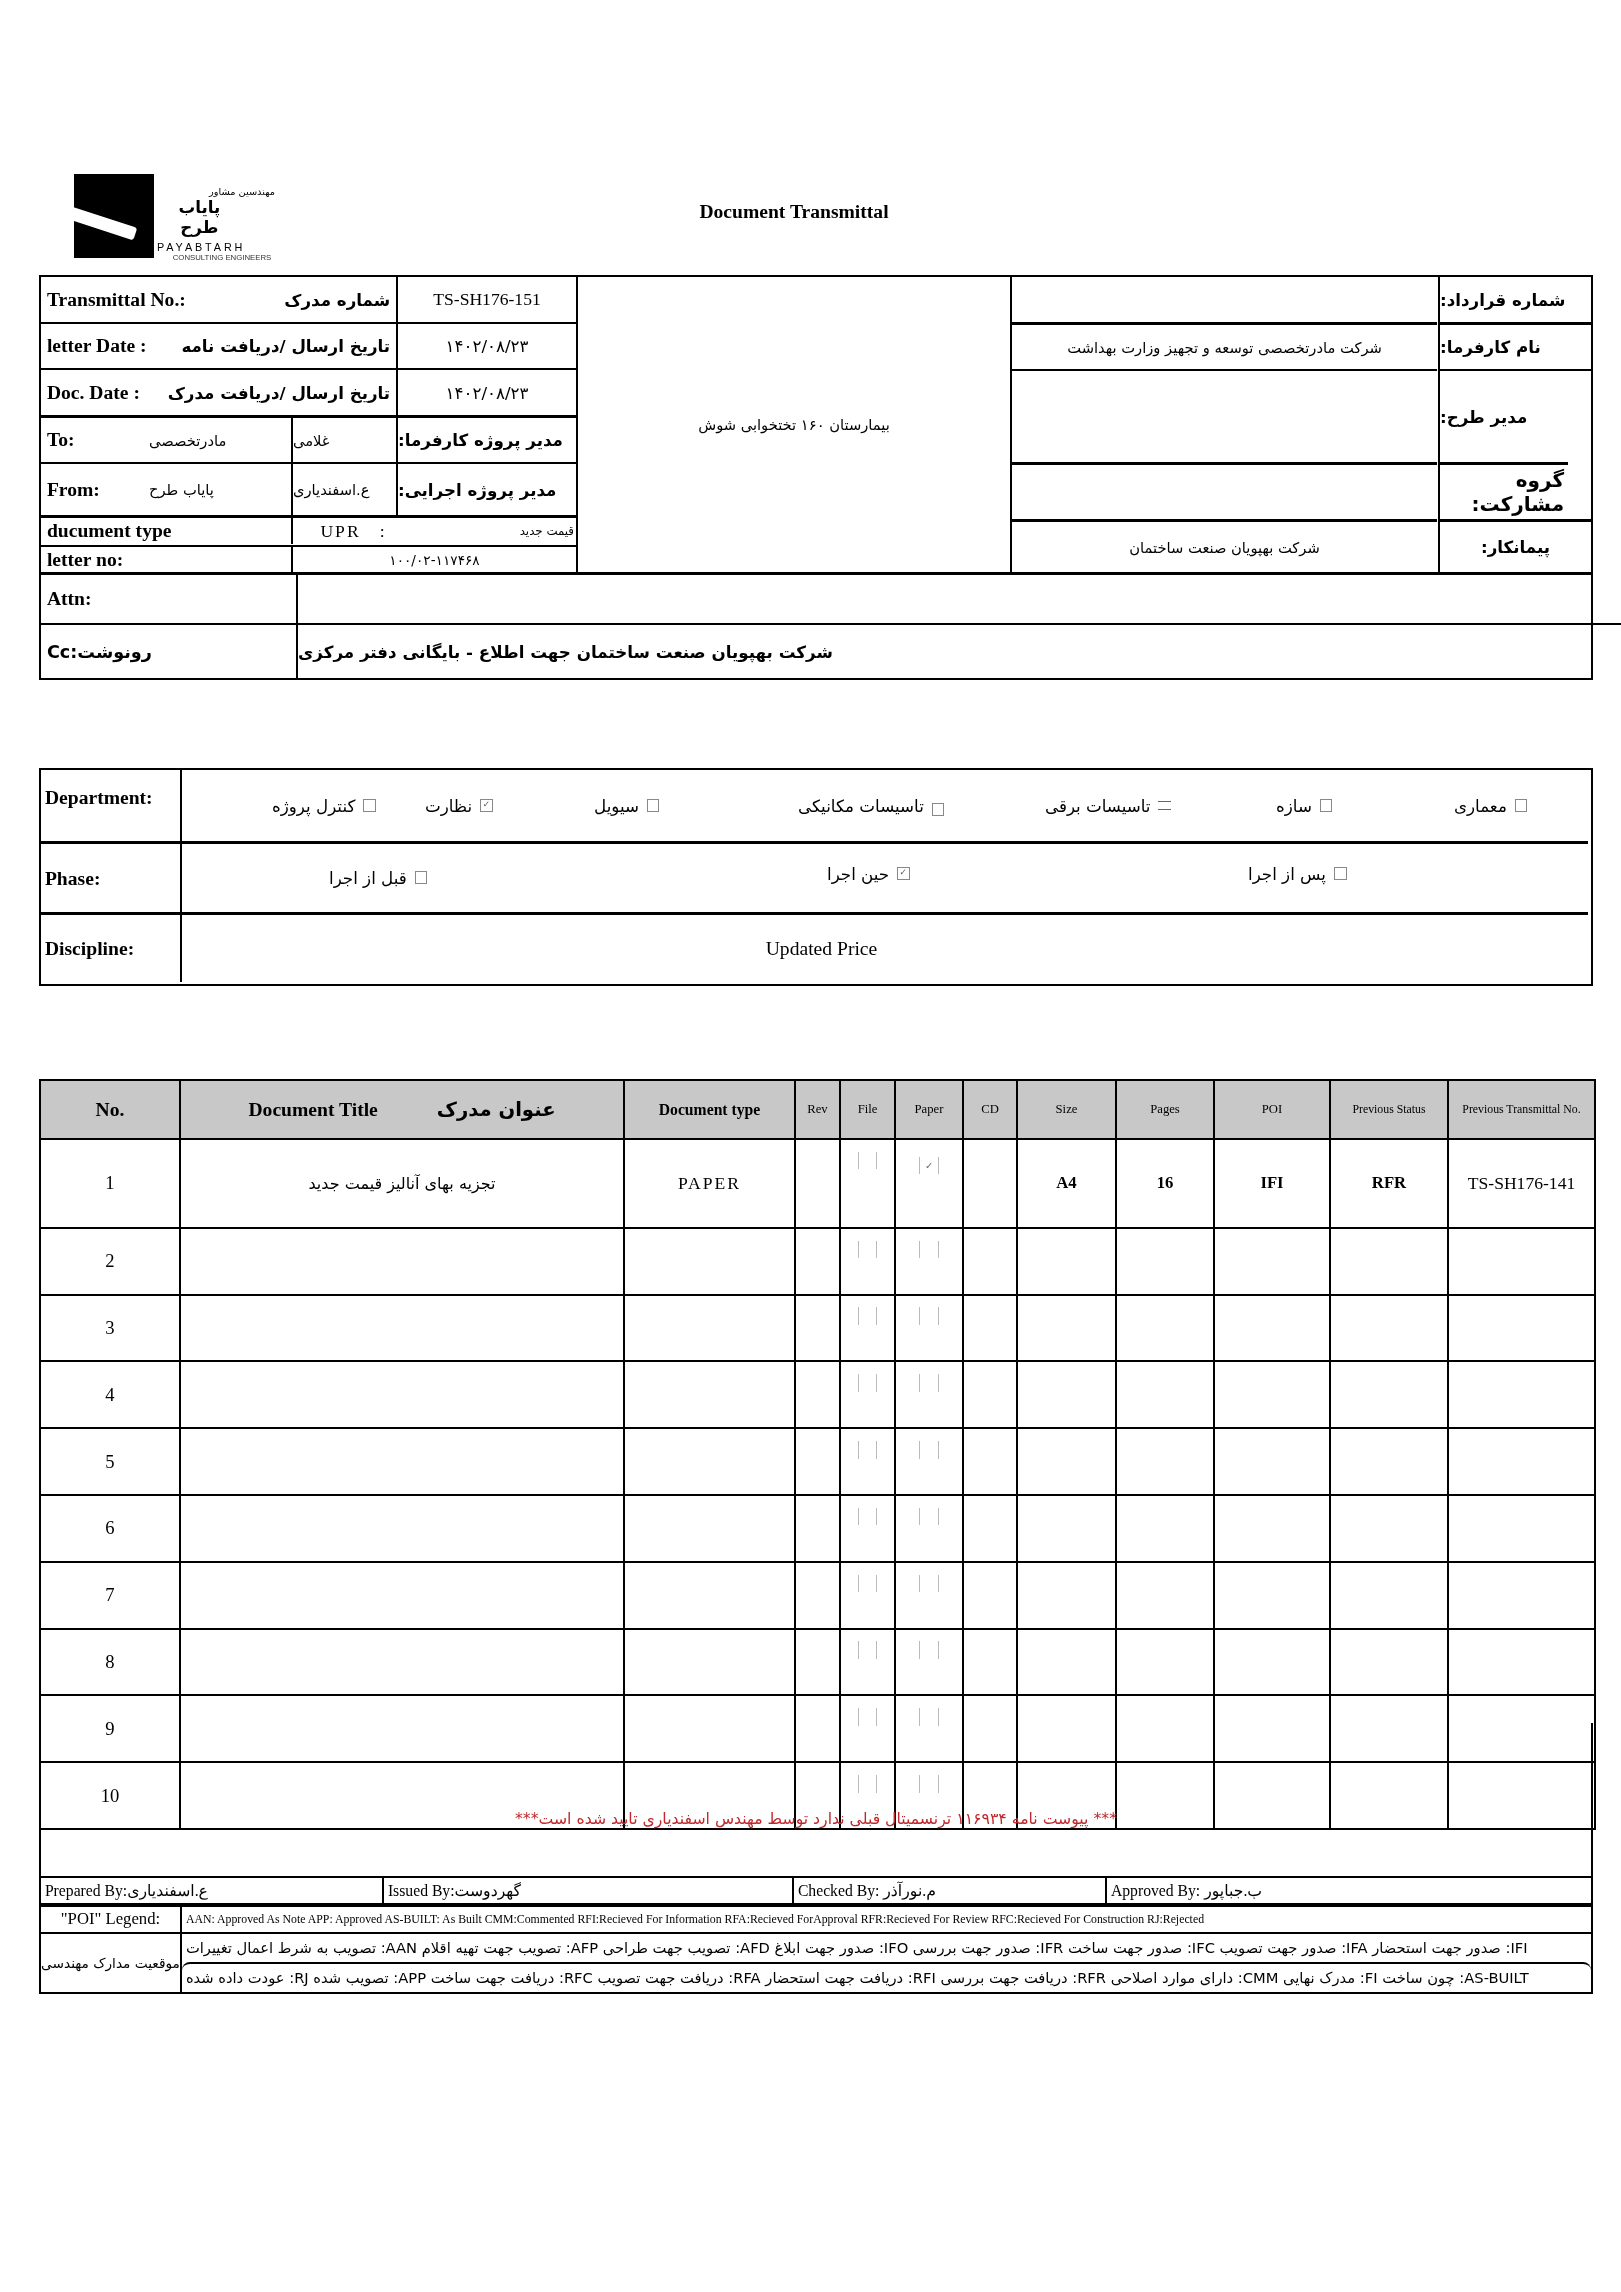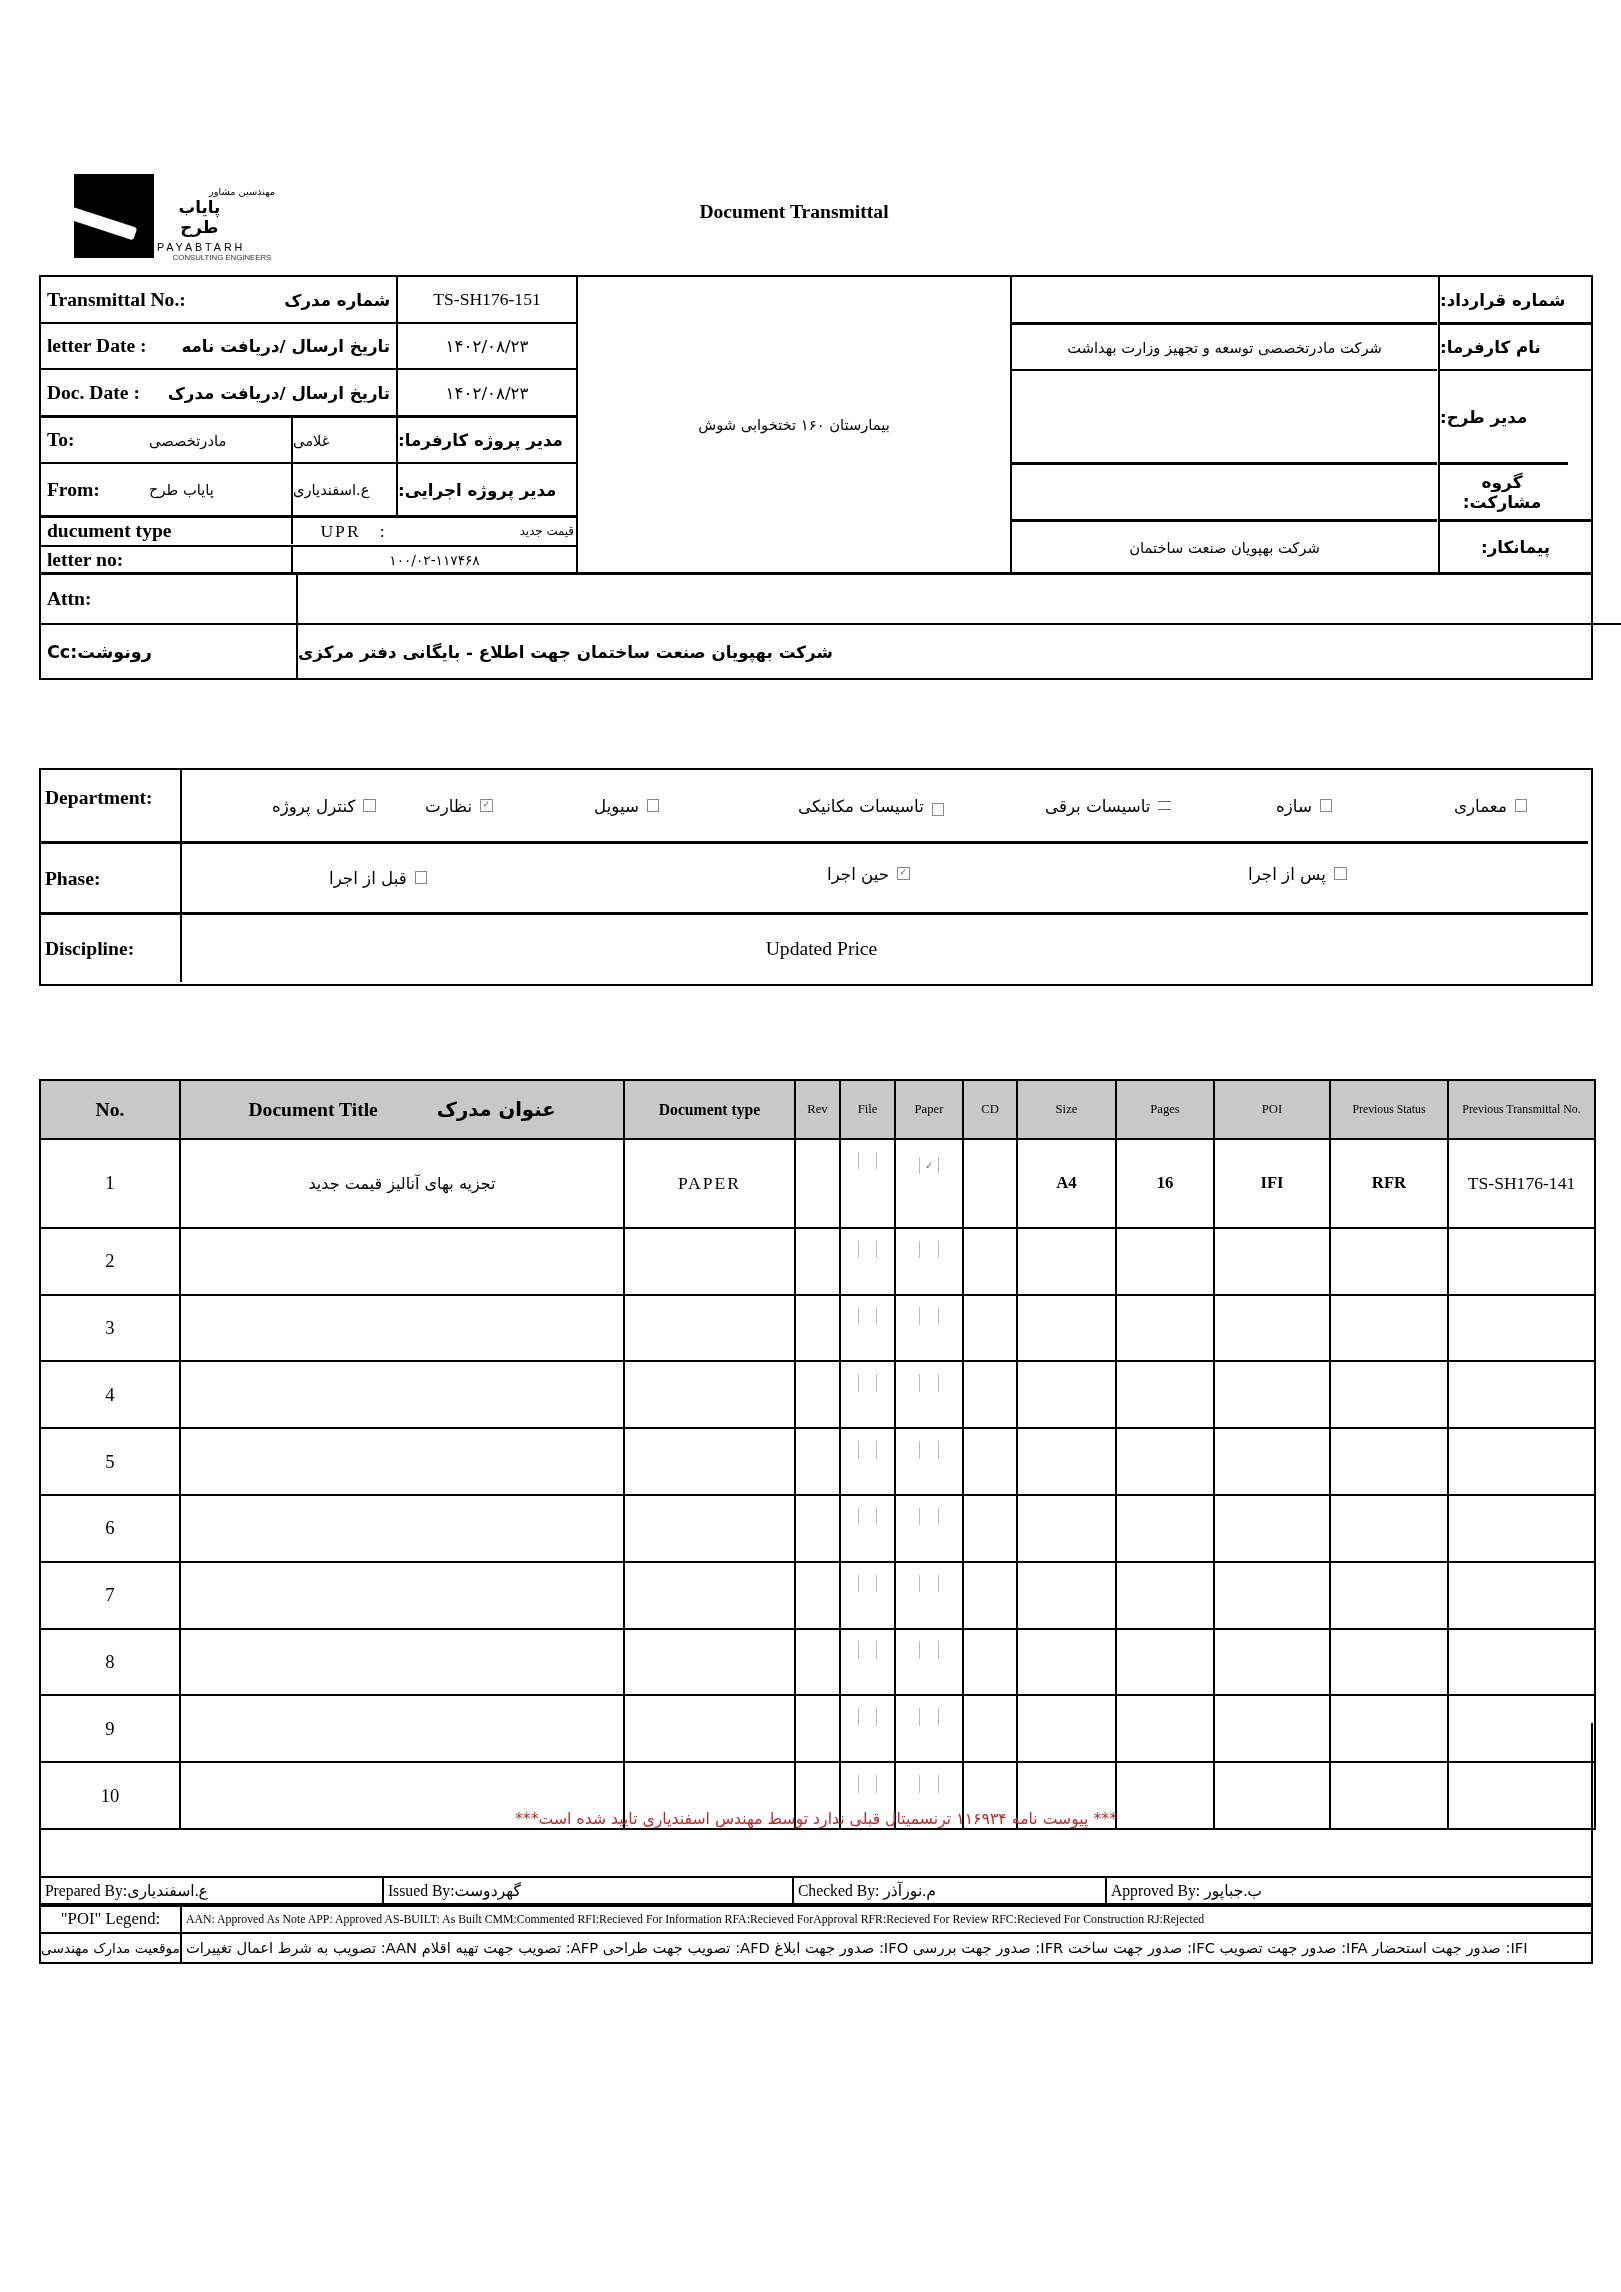--- a/index.html
+++ b/index.html
@@ -111,21 +111,21 @@
   <div class="cell bl" style="left:969px; top:0; width:427px; height:45px;"></div>
   <div class="cell blh right fa lbl" style="left:1397px; top:0; width:153px; height:45px; font-size:16.7px; padding-right:3.9px;">شماره قرارداد:</div>
 
   <div class="cell bth bl center fa" style="left:969px; top:45px; width:427px; height:47px; font-size:14.7px;">شرکت مادرتخصصی توسعه و تجهیز وزارت بهداشت</div>
   <div class="cell bth blh right fa lbl" style="left:1397px; top:45px; width:153px; height:47px; font-size:16.7px; padding-right:3.9px;">نام کارفرما:</div>
 
   <div class="cell bt bl" style="left:969px; top:92px; width:427px; height:93px;"></div>
   <div class="cell bt blh right fa lbl" style="left:1397px; top:92px; width:153px; height:93px; font-size:16.7px; padding-right:3.9px;">مدیر طرح:</div>
 
   <div class="cell bth bl" style="left:969px; top:185px; width:427px; height:57px;"></div>
-  <div class="cell bth blh right fa lbl" style="left:1397px; top:185px; width:130px; height:57px; font-size:17px; padding-right:3.9px;text-align:center;">گروه مشارکت:</div>
+  <div class="cell bth blh right fa lbl" style="left:1397px; top:185px; width:130px; height:57px; font-size:20px; padding-right:3.9px;">گروه مشارکت:</div>
 
   <div class="cell bth bl center fa" style="left:969px; top:242px; width:427px; height:53px; font-size:14.7px;">شرکت بهپویان صنعت ساختمان</div>
   <div class="cell bth blh fa lbl" style="left:1397px; top:242px; width:153px; height:53px; font-size:16.7px; justify-content:center;">پیمانکار:</div>
 
   <div class="cell bth" style="left:0; top:295px; width:255px; height:51px; padding-left:5.9px; font-weight:bold; font-size:19.6px;">Attn:</div>
   <div class="cell bth bl" style="left:255px; top:295px; width:1295px; height:51px;"></div>
   <div class="cell bt fa" style="left:0; top:346px; width:255px; height:55px; padding-left:5.9px; font-weight:bold; font-size:17.6px; direction:ltr;">Cc:رونوشت</div>
   <div class="cell bt bl right fa" style="left:255px; top:346px; width:1344px; height:55px; font-size:16.7px; font-weight:bold; padding-right:3.9px;">شرکت بهپویان صنعت ساختمان جهت اطلاع - بایگانی دفتر مرکزی</div>
 </div>
 
@@ -381,16 +381,17 @@
   <div class="legend-row">
     <div class="legend-left" style="font-size:16.7px;">"POI" Legend:</div>
     <div class="legend-lines">
       <div>AAN: Approved As Note  APP: Approved  AS-BUILT: As Built CMM:Commented  RFI:Recieved For Information  RFA:Recieved ForApproval   RFR:Recieved For Review  RFC:Recieved For Construction  RJ:Rejected</div>
     </div>
   </div>
   <div class="legend-row legend2" style="border-top:2.9px solid #000;">
     <div class="legend-left fa" style="font-size:13.7px;">موقعیت مدارک مهندسی</div>
     <div class="legend-lines">
       <div>IFI: صدور جهت استحضار    IFA: صدور جهت تصویب    IFC: صدور جهت ساخت    IFR: صدور جهت بررسی    IFO: صدور جهت ابلاغ    AFD: تصویب جهت طراحی    AFP: تصویب جهت تهیه اقلام    AAN: تصویب به شرط اعمال تغییرات</div>
+      <div>AS-BUILT: چون ساخت    FI: مدرک نهایی    CMM: دارای موارد اصلاحی    RFR: دریافت جهت بررسی    RFI: دریافت جهت استحضار    RFA: دریافت جهت تصویب    RFC: دریافت جهت ساخت    APP: تصویب شده    RJ: عودت داده شده</div>
     </div>
   </div>
 </div>
 
 
 </body></html>

